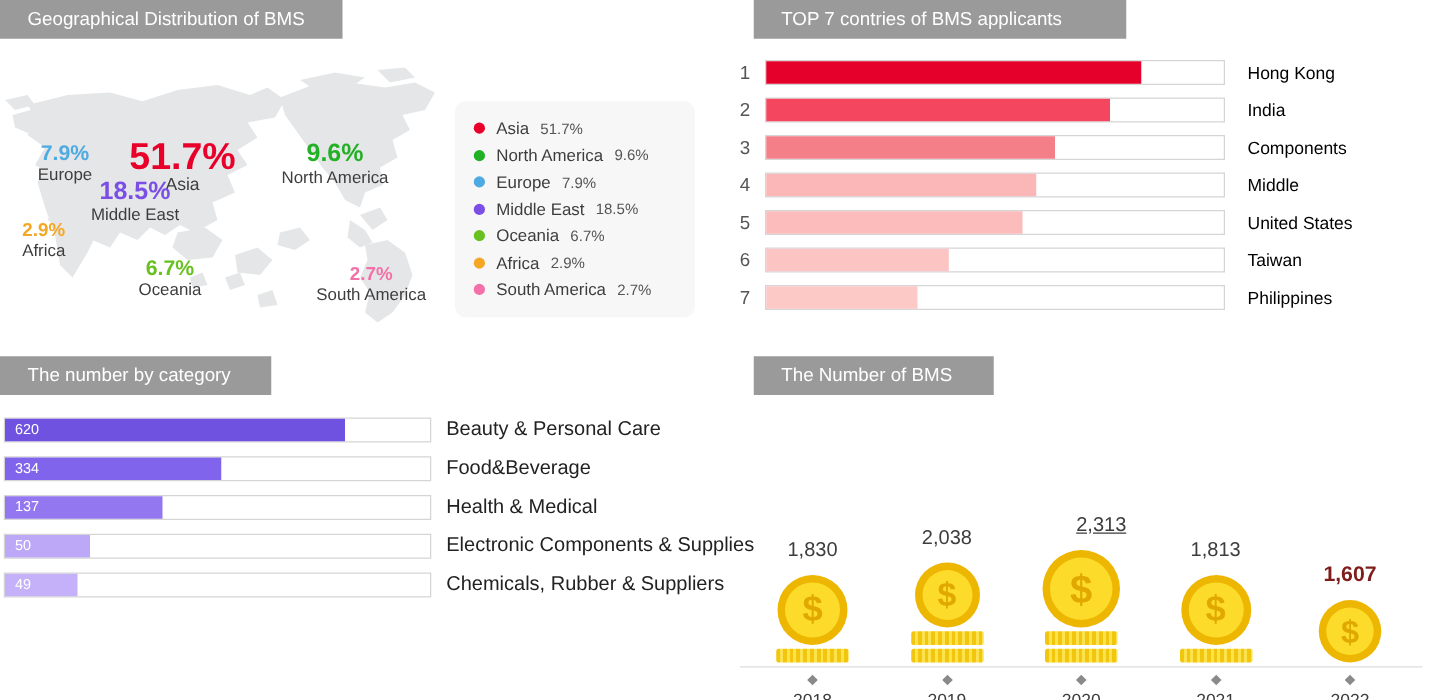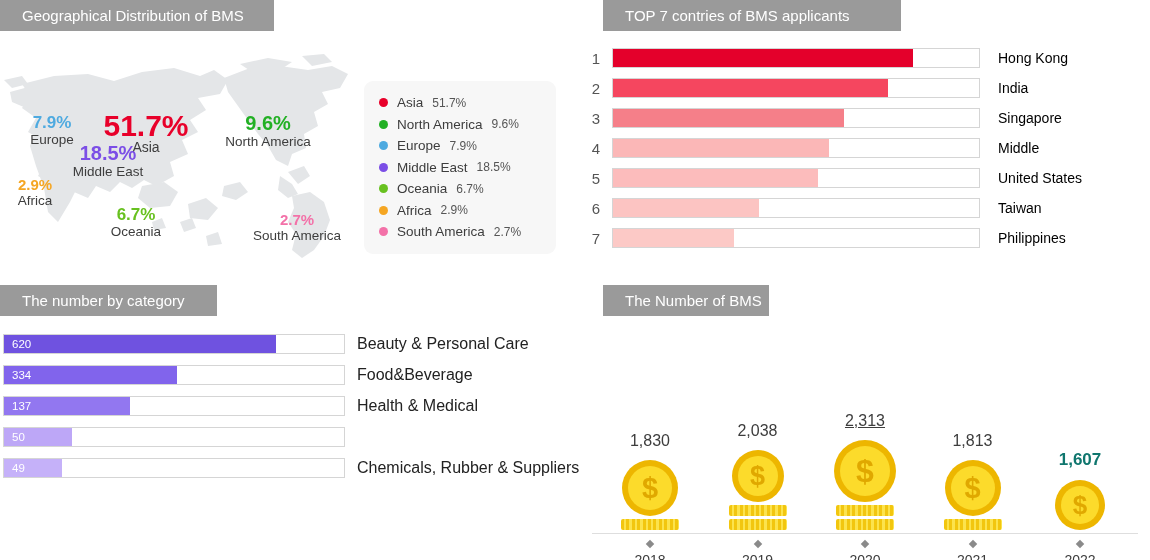--- a/index.html
+++ b/index.html
@@ -77,24 +77,24 @@
   .catfill{position:absolute;left:0;top:0;height:100%;}
   .catval{
     position:absolute;left:8px;top:0;height:100%;
     display:flex;align-items:center;
     font-size:11.5px;color:#ffffff;z-index:2;
   }
   .catname{margin-left:12px;font-size:16px;color:#222;white-space:nowrap;}
 
   
   #panel-bms{left:580px;top:285px;width:570px;height:275px;}
-  #panel-bms .banner{left:23px;width:166px;}
+  #panel-bms .banner{left:23px;width:192px;}
   #bms-plot{position:absolute;left:18px;top:55px;width:534px;height:190px;}
   .bmsval{position:absolute;left:0;width:104px;text-align:center;font-size:16px;color:#3d3d3d;white-space:nowrap;}
-  .bmsval.hl{color:#0f766e;font-weight:bold;font-size:17px;}
+  .bmsval.hl{color:#7f1d1d;font-weight:bold;font-size:17px;}
   .coin-wrap{position:absolute;left:0;width:104px;display:flex;flex-direction:column;align-items:center;}
   .coin{border-radius:50%;display:flex;align-items:center;justify-content:center;}
   .coin-inner{
     border-radius:50%;background:#fcdb2b;
     display:flex;align-items:center;justify-content:center;
     color:#e0a800;font-weight:bold;font-family:"Liberation Sans",sans-serif;
   }
   .stack{
     width:58px;height:11px;margin-top:3px;border-radius:2px;
     background:
@@ -228,21 +228,21 @@
         <div class="t7track">
           <div class="t7fill" style="width: 75%; background: rgb(245, 70, 95);"></div>
         </div>
         <div class="t7name">India</div>
       </div>
       <div class="t7row">
         <div class="t7rank">3</div>
         <div class="t7track">
           <div class="t7fill" style="width: 63%; background: rgb(245, 127, 137);"></div>
         </div>
-        <div class="t7name">Singapore</div>
+        <div class="t7name">Components</div>
       </div>
       <div class="t7row">
         <div class="t7rank">4</div>
         <div class="t7track">
           <div class="t7fill" style="width: 59%; background: rgb(251, 183, 183);"></div>
         </div>
         <div class="t7name">Middle</div>
       </div>
       <div class="t7row">
         <div class="t7rank">5</div>
@@ -290,20 +290,21 @@
           <div class="catfill" style="width: 37%; background: rgb(146, 119, 240);"></div>
           <div class="catval">137</div>
         </div>
         <div class="catname">Health &amp; Medical</div>
       </div>
       <div class="catrow">
         <div class="cattrack">
           <div class="catfill" style="width: 20%; background: rgb(189, 167, 247);"></div>
           <div class="catval">50</div>
         </div>
+        <div class="catname">Electronic Components &amp; Supplies</div>
       </div>
       <div class="catrow">
         <div class="cattrack">
           <div class="catfill" style="width: 17%; background: rgb(197, 177, 249);"></div>
           <div class="catval">49</div>
         </div>
         <div class="catname">Chemicals, Rubber &amp; Suppliers</div>
       </div>
     </div>
 </div>
@@ -326,21 +327,21 @@
         <div class="stack"></div>
       </div>
       <div class="bmsval" style="left: 107.5px; bottom: 90px;">2,038</div>
       <div class="coin-wrap" style="left: 215px; bottom: 0px; position: absolute;">
         <div class="coin" style="width: 62px; height: 62px; background: rgb(237, 182, 0);">
           <div class="coin-inner" style="width: 50px; height: 50px; font-size: 32px;">$</div>
         </div>
         <div class="stack"></div>
         <div class="stack"></div>
       </div>
-      <div class="bmsval" style="left: 215px; bottom: 100px; text-decoration: underline;">2,313</div>
+      <div class="bmsval" style="left: 231px; bottom: 100px; text-decoration: underline;">2,313</div>
       <div class="coin-wrap" style="left: 322.5px; bottom: 0px; position: absolute;">
         <div class="coin" style="width: 56px; height: 56px; background: rgb(237, 182, 0);">
           <div class="coin-inner" style="width: 44px; height: 44px; font-size: 29px;">$</div>
         </div>
         <div class="stack"></div>
       </div>
       <div class="bmsval" style="left: 322.5px; bottom: 80px;">1,813</div>
       <div class="coin-wrap" style="left: 430px; bottom: 0px; position: absolute;">
         <div class="coin" style="width: 50px; height: 50px; background: rgb(237, 182, 0);">
           <div class="coin-inner" style="width: 38px; height: 38px; font-size: 26px;">$</div>

